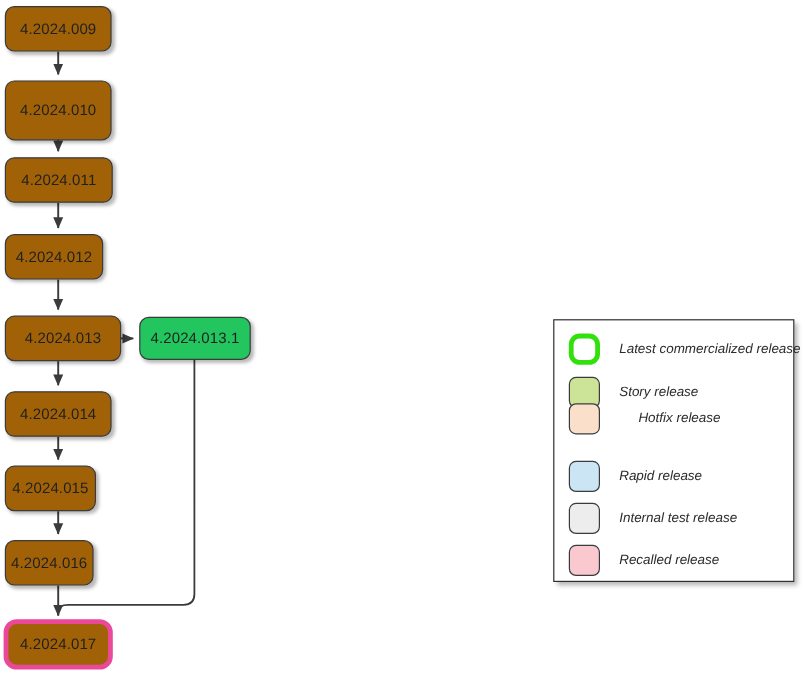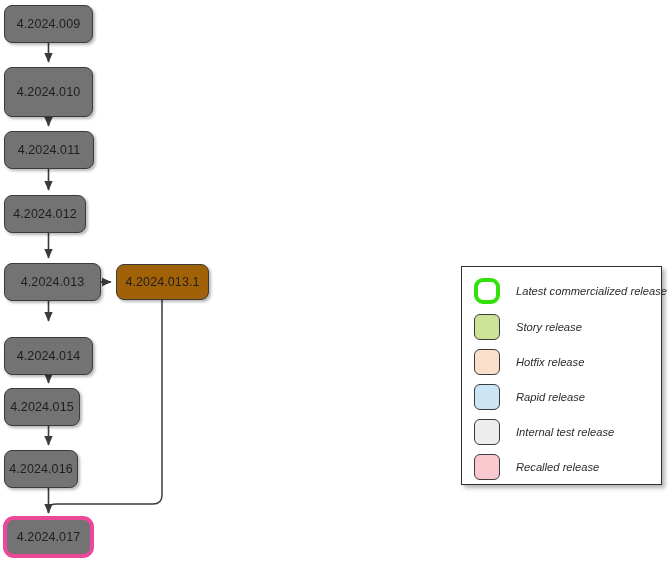--- a/index.html
+++ b/index.html
@@ -41,22 +41,22 @@
     box-shadow: 2px 2px 3px rgba(0,0,0,0.28);
     display: flex;
     align-items: center;
     justify-content: center;
     font-size: 12.5px;
     color: #1f1f1f;
     letter-spacing: 0.1px;
     white-space: nowrap;
   }
 
-  .node.story   { background: #737373; }
-  .node.hotfix  { background: #a16207; }
+  .node.story   { background: #a16207; }
+  .node.hotfix  { background: #22c55e; }
 
   .node.latest {
     border: 4px solid #ec4899;
     border-radius: 11px;
     box-shadow: 0 0 0 0 rgba(0,0,0,0);
   }
 
   
   #legend-panel {
     position: absolute;
@@ -144,21 +144,21 @@
   </div>
 
   <div class="node story" style="left:4px; top:263px; width:97px; height:38px;">
     <span>4.2024.013</span>
   </div>
 
   <div class="node hotfix" style="left:116px; top:264px; width:93px; height:36px;">
     <span>4.2024.013.1</span>
   </div>
 
-  <div class="node story" style="left:4px; top:337px; width:89px; height:38px;">
+  <div class="node story" style="left:4px; top:326px; width:89px; height:38px;">
     <span>4.2024.014</span>
   </div>
 
   <div class="node story" style="left:4px; top:388px; width:76px; height:38px;">
     <span>4.2024.015</span>
   </div>
 
   <div class="node story" style="left:4px; top:450px; width:74px; height:38px;">
     <span>4.2024.016</span>
   </div>
@@ -172,21 +172,21 @@
     <div class="legend-row" style="top:7px;">
       <span class="legend-swatch latest-swatch"></span>
       <span class="legend-label">Latest commercialized release</span>
     </div>
 
     <div class="legend-row" style="top:43px;">
       <span class="legend-swatch" style="background:#cce498;"></span>
       <span class="legend-label">Story release</span>
     </div>
 
-    <div class="legend-row" style="top:78px;">
+    <div class="legend-row" style="top:65px;gap:16px;">
       <span class="legend-swatch" style="background:#fae0ca;"></span>
       <span class="legend-label">Hotfix release</span>
     </div>
 
     <div class="legend-row" style="top:113px;">
       <span class="legend-swatch" style="background:#cce5f5;"></span>
       <span class="legend-label">Rapid release</span>
     </div>
 
     <div class="legend-row" style="top:148px;">

